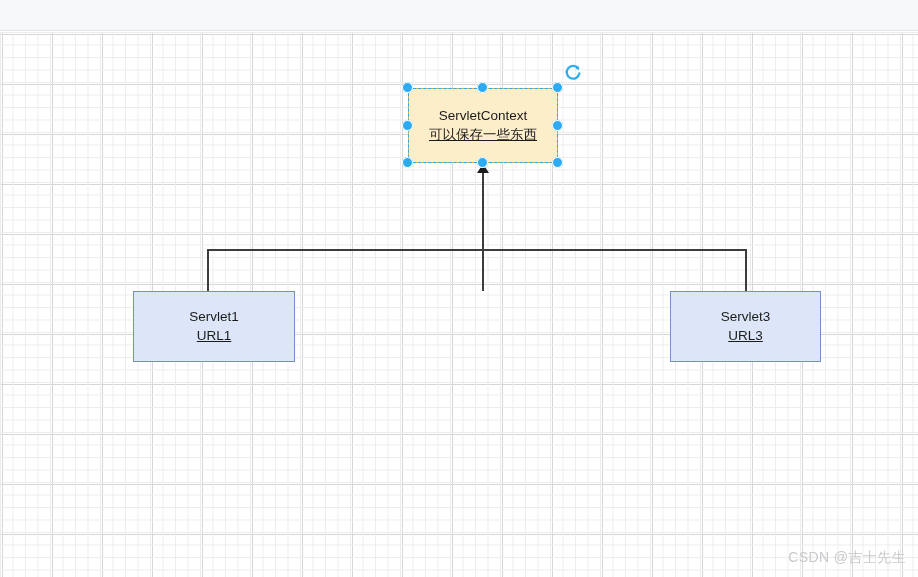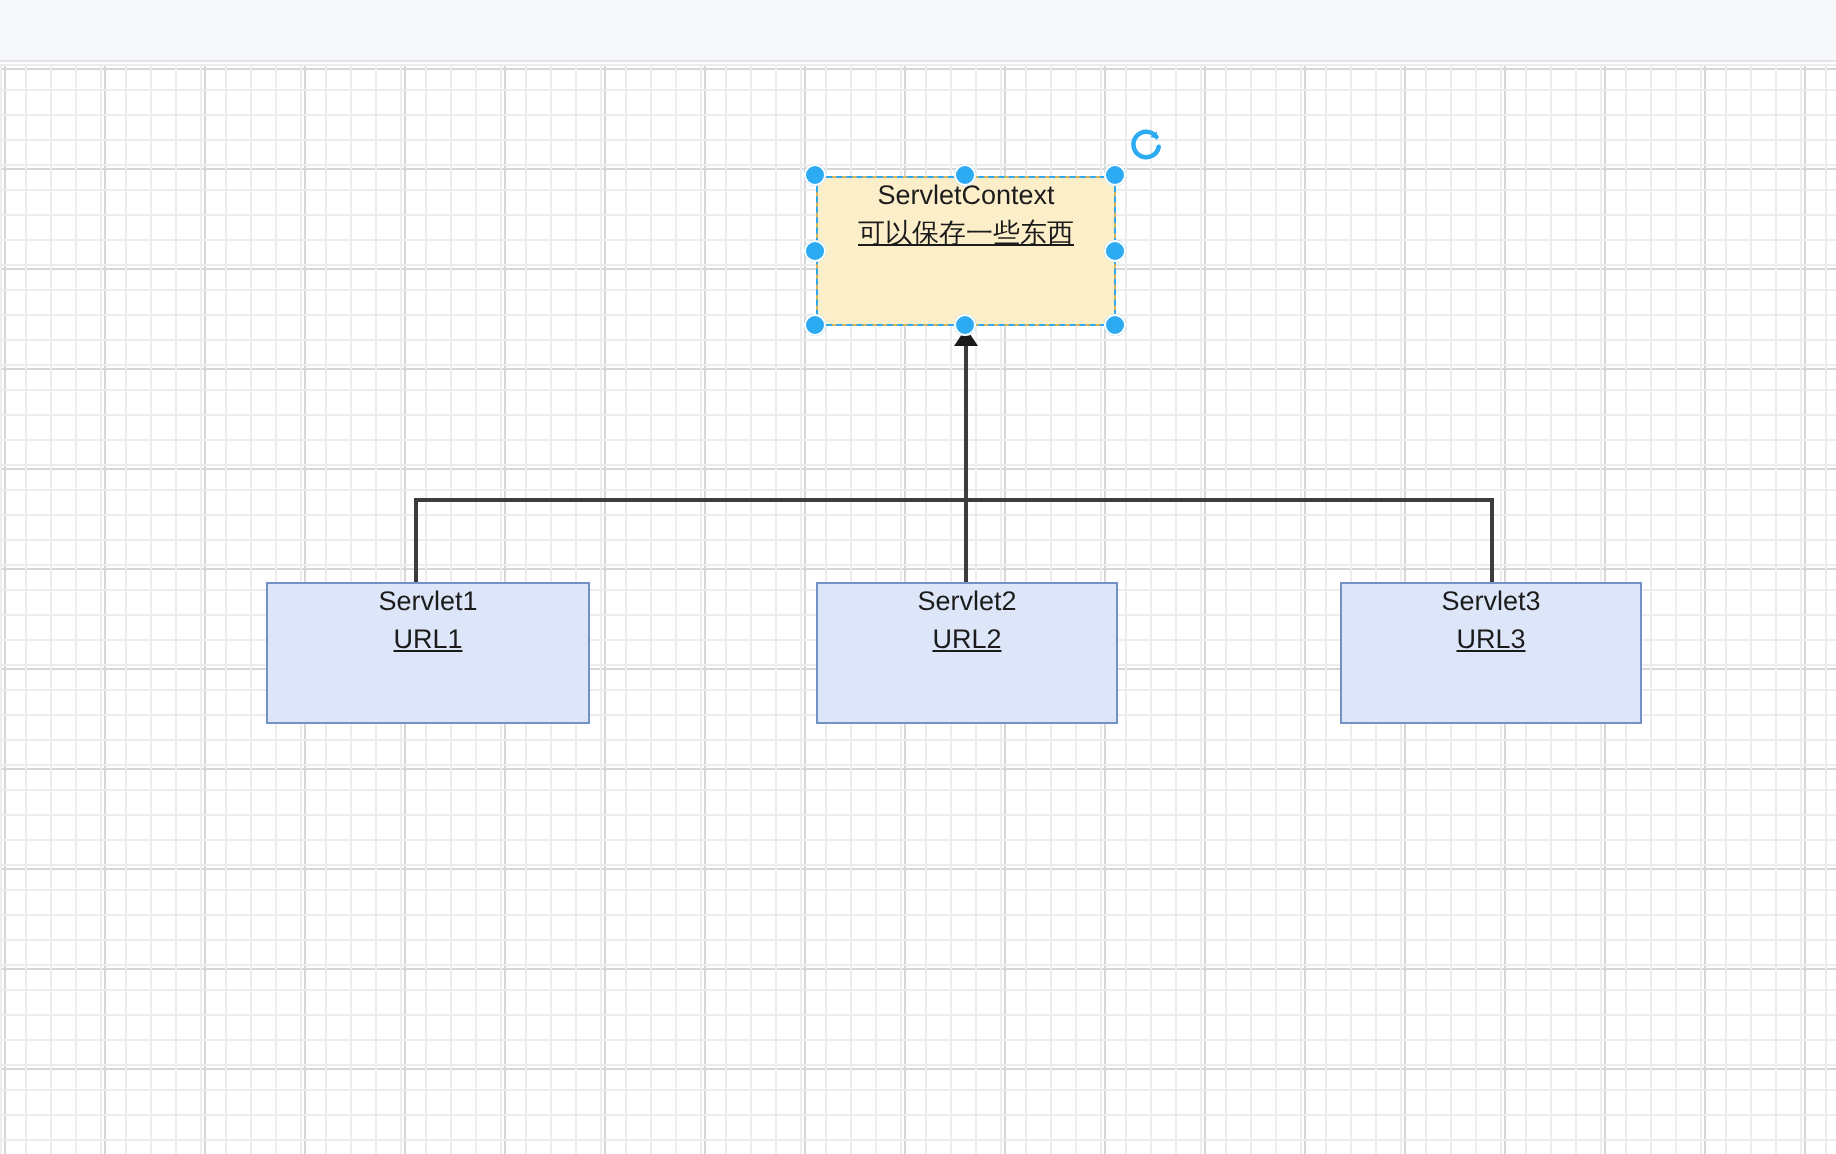--- a/index.html
+++ b/index.html
@@ -69,20 +69,21 @@
     overflow: hidden;
   }
 
   
   .node {
     position: absolute;
     box-sizing: border-box;
     display: flex;
     flex-direction: column;
     align-items: center;
+    justify-content: center;
     line-height: 1.3;
     text-align: center;
     color: #1b1b1b;
   }
   .node-servlet {
     background: #dce6f8;
     border: 1px solid #7391c4;
     font-size: 13.5px;
   }
   .node-ctx {
@@ -165,24 +166,20 @@
     <div class="node node-ctx" style="left:408px; top:56px; width:150px; height:75px;">
       <div>ServletContext</div>
       <div class="ln2">可以保存一些东西</div>
     </div>
 
     <div class="node node-servlet" style="left:133px; top:259px; width:162px; height:71px;">
       <div>Servlet1</div>
       <div class="ln2">URL1</div>
     </div>
 
-    <div class="node node-servlet" style="left:408px; top:259px; width:151px; height:71px;">
-      <div>Servlet2</div>
-      <div class="ln2">URL2</div>
-    </div>
 
     <div class="node node-servlet" style="left:670px; top:259px; width:151px; height:71px;">
       <div>Servlet3</div>
       <div class="ln2">URL3</div>
     </div>
 
     <div class="sel-outline" style="left:408px; top:56px; width:150px; height:75px;"></div>
 
     <div class="handle" style="left:402px;  top:50px;"></div>
     <div class="handle" style="left:477px;  top:50px;"></div>
@@ -193,15 +190,16 @@
     <div class="handle" style="left:477px;  top:125px;"></div>
     <div class="handle" style="left:552px;  top:125px;"></div>
 
     <div class="rotate-handle" style="left:564px; top:32px;">
       <svg viewBox="0 0 24 24" width="18" height="18" fill="none" stroke="#2cabf2" stroke-width="3" stroke-linecap="round">
         <path d="M19 6 A8.5 8.5 0 1 0 20.5 12.5"></path>
         <path d="M19.2 2.2 L19.4 6.6 L15 6.2 Z" fill="#2cabf2" stroke="none"></path>
       </svg>
     </div>
 
+    <div class="watermark">CSDN @吉士先生</div>
 
   </div>
 </div>
 
 </body></html>

